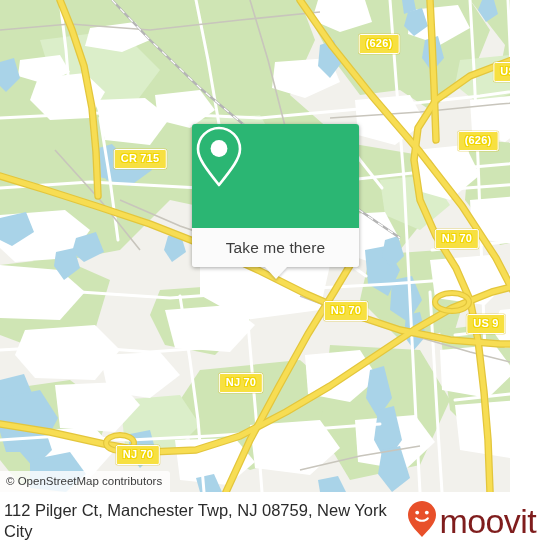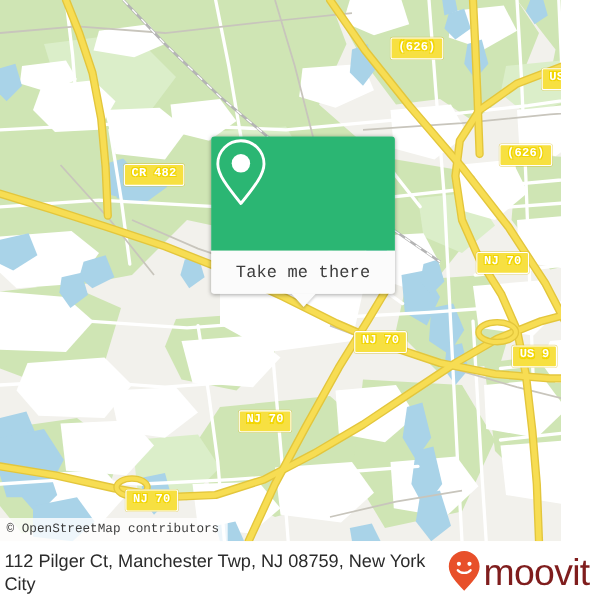--- a/index.html
+++ b/index.html
@@ -8,21 +8,20 @@
     width:550px;height:550px;overflow:hidden;
     font-family:"Liberation Sans","DejaVu Sans",sans-serif;
     background:#ffffff;
   }
   #app{position:relative;width:550px;height:550px;overflow:hidden;background:#fff;}
 
   
   #map{
     position:absolute;left:0;top:0;width:510px;height:492px;overflow:hidden;
     background:#eef0e6;
-    font-family:Liberation Mono, monospace;
   }
   #map svg{position:absolute;left:0;top:0;display:block;}
 
   
   .shield{
     position:absolute;
     background:#f7e041;
     border:1.5px solid #ffffff;
     border-radius:2px;
     color:#ffffff;
@@ -285,21 +284,21 @@
           <g stroke="#f7dd53" stroke-width="3.6">
               <ellipse cx="120" cy="443" rx="14" ry="8"></ellipse>
             </g>
         </g>
       </g>
     </svg>
 
     <div class="shield" style="left:379px;top:44px">(626)</div>
     <div class="shield" style="left:513px;top:72px">US 9</div>
     <div class="shield" style="left:478px;top:141px">(626)</div>
-    <div class="shield" style="left:140px;top:159px">CR 482</div>
+    <div class="shield" style="left:140px;top:159px">CR 715</div>
     <div class="shield" style="left:457px;top:239px">NJ 70</div>
     <div class="shield" style="left:346px;top:311px">NJ 70</div>
     <div class="shield" style="left:486px;top:324px">US 9</div>
     <div class="shield" style="left:241px;top:383px">NJ 70</div>
     <div class="shield" style="left:138px;top:455px">NJ 70</div>
 
     <div id="attribution">© OpenStreetMap contributors</div>
 
     <div id="callout">
       <div id="callout-top">

